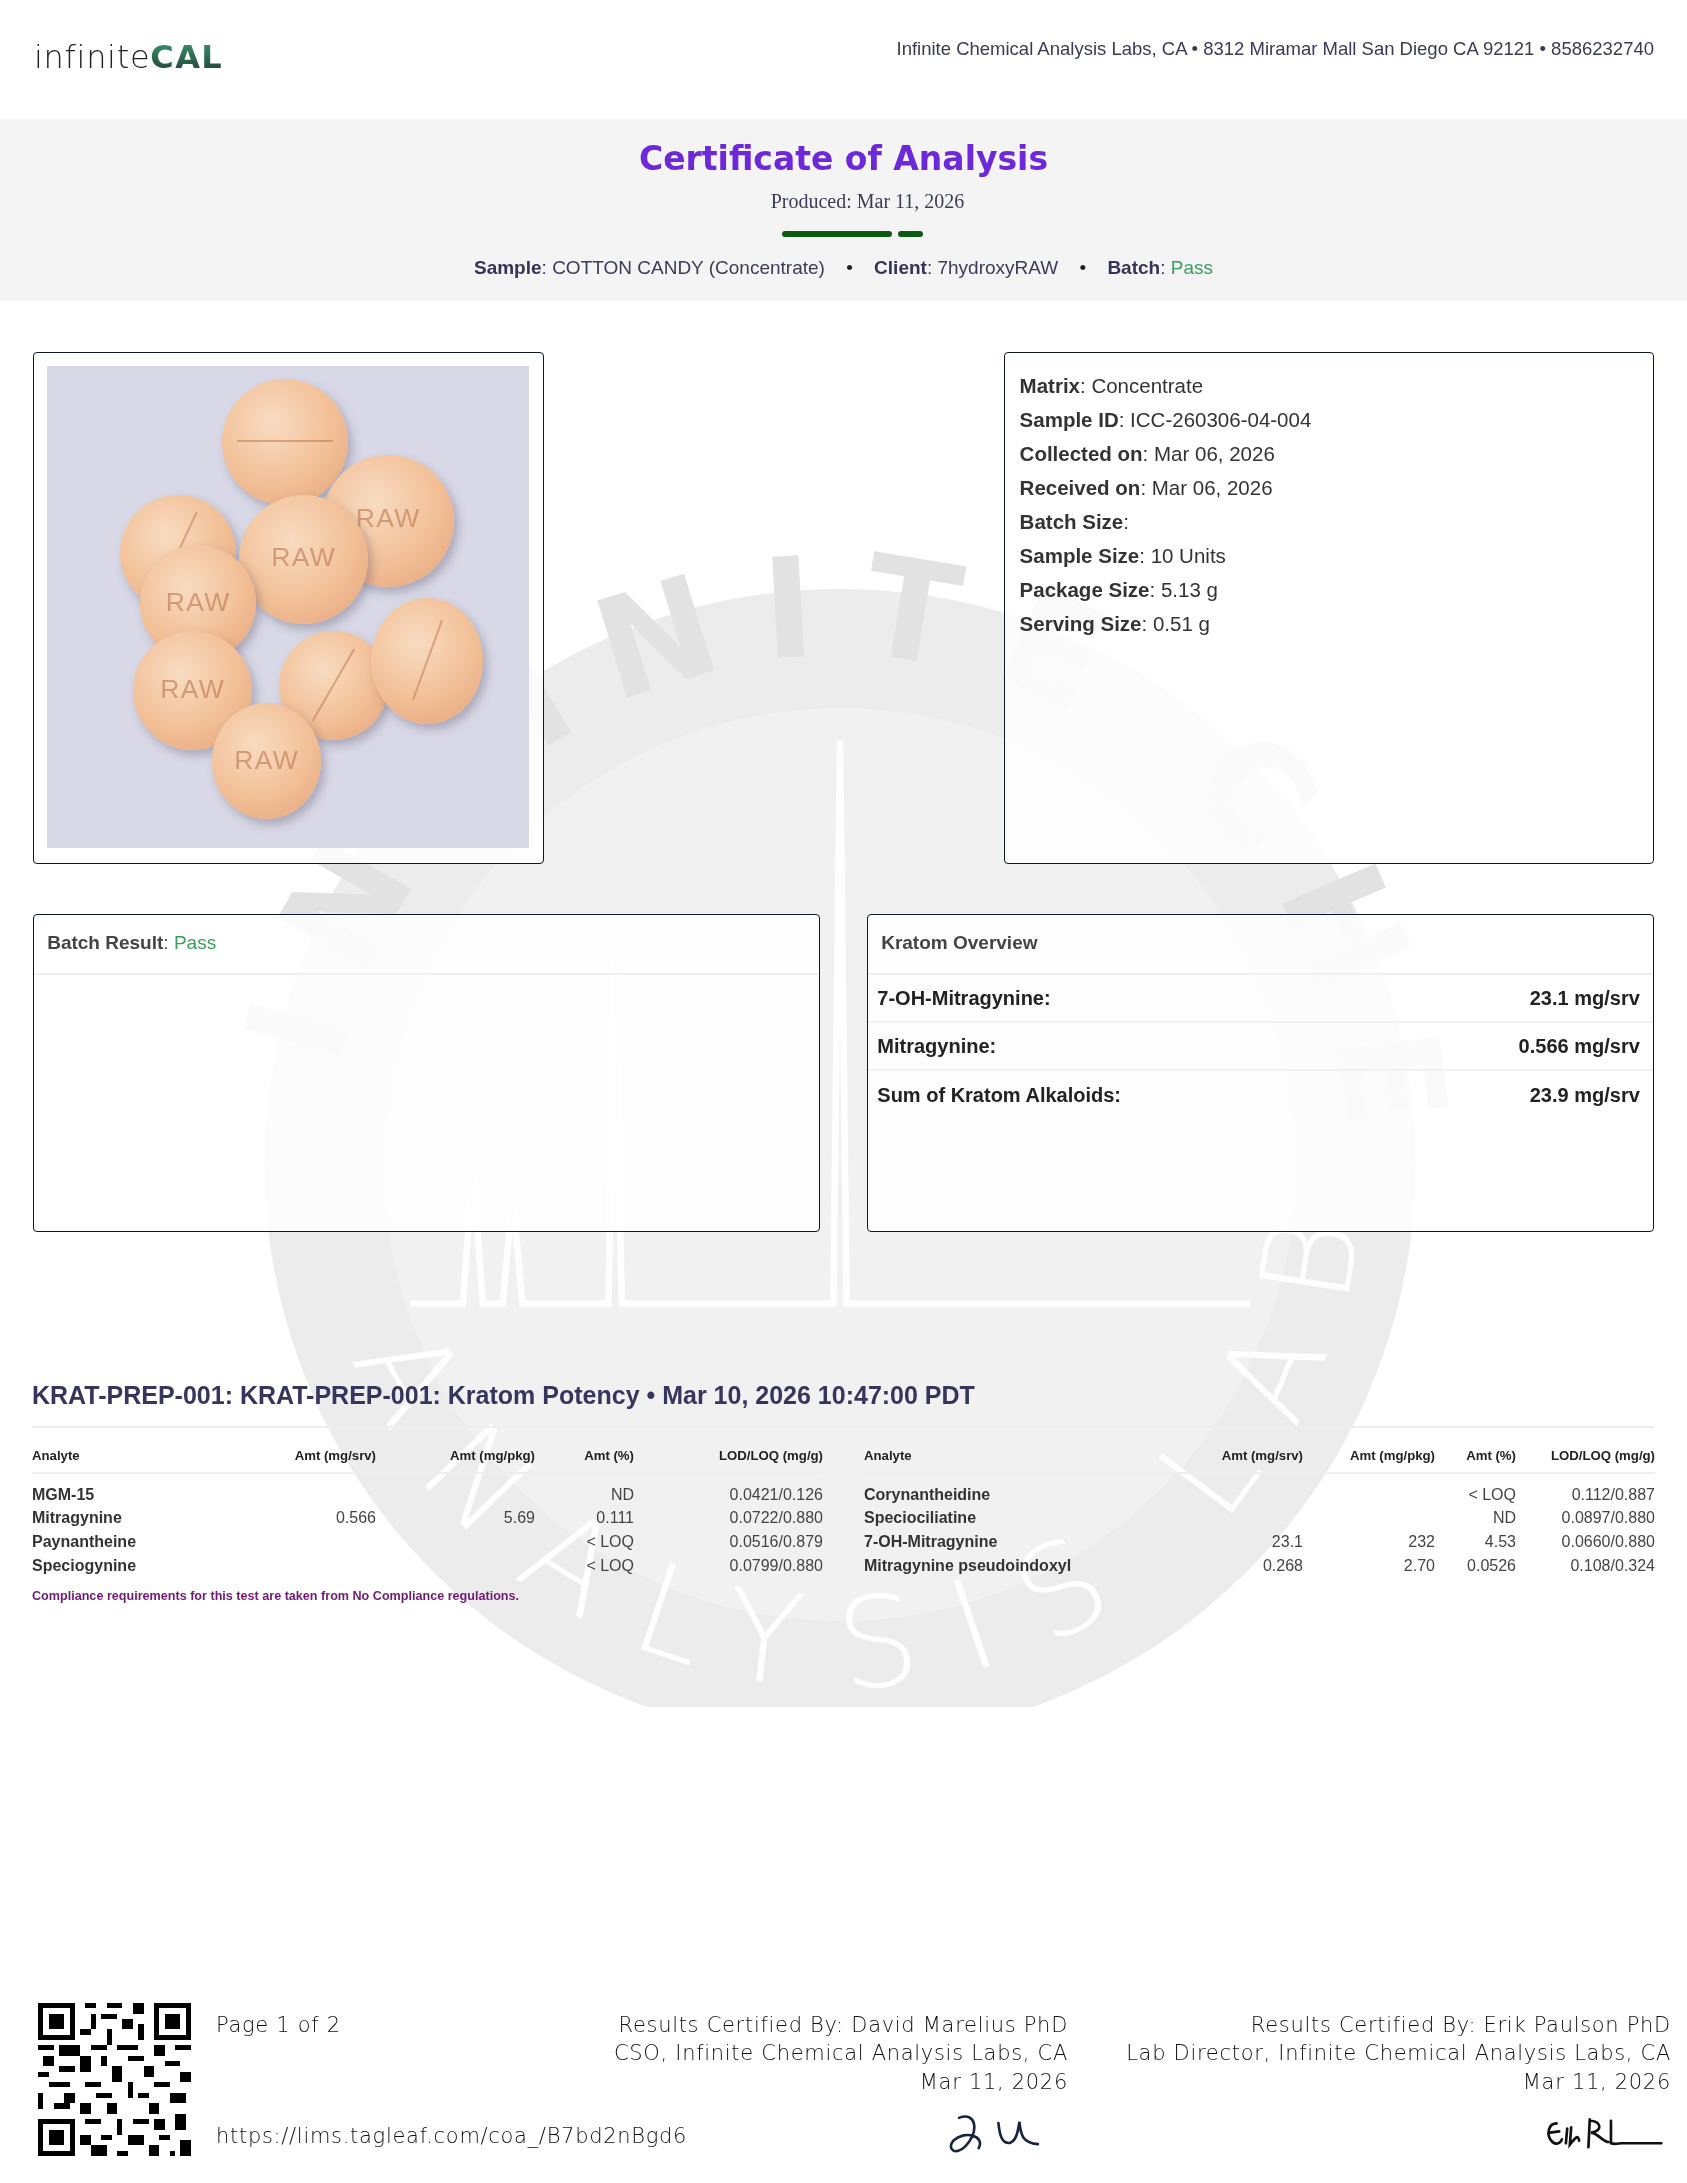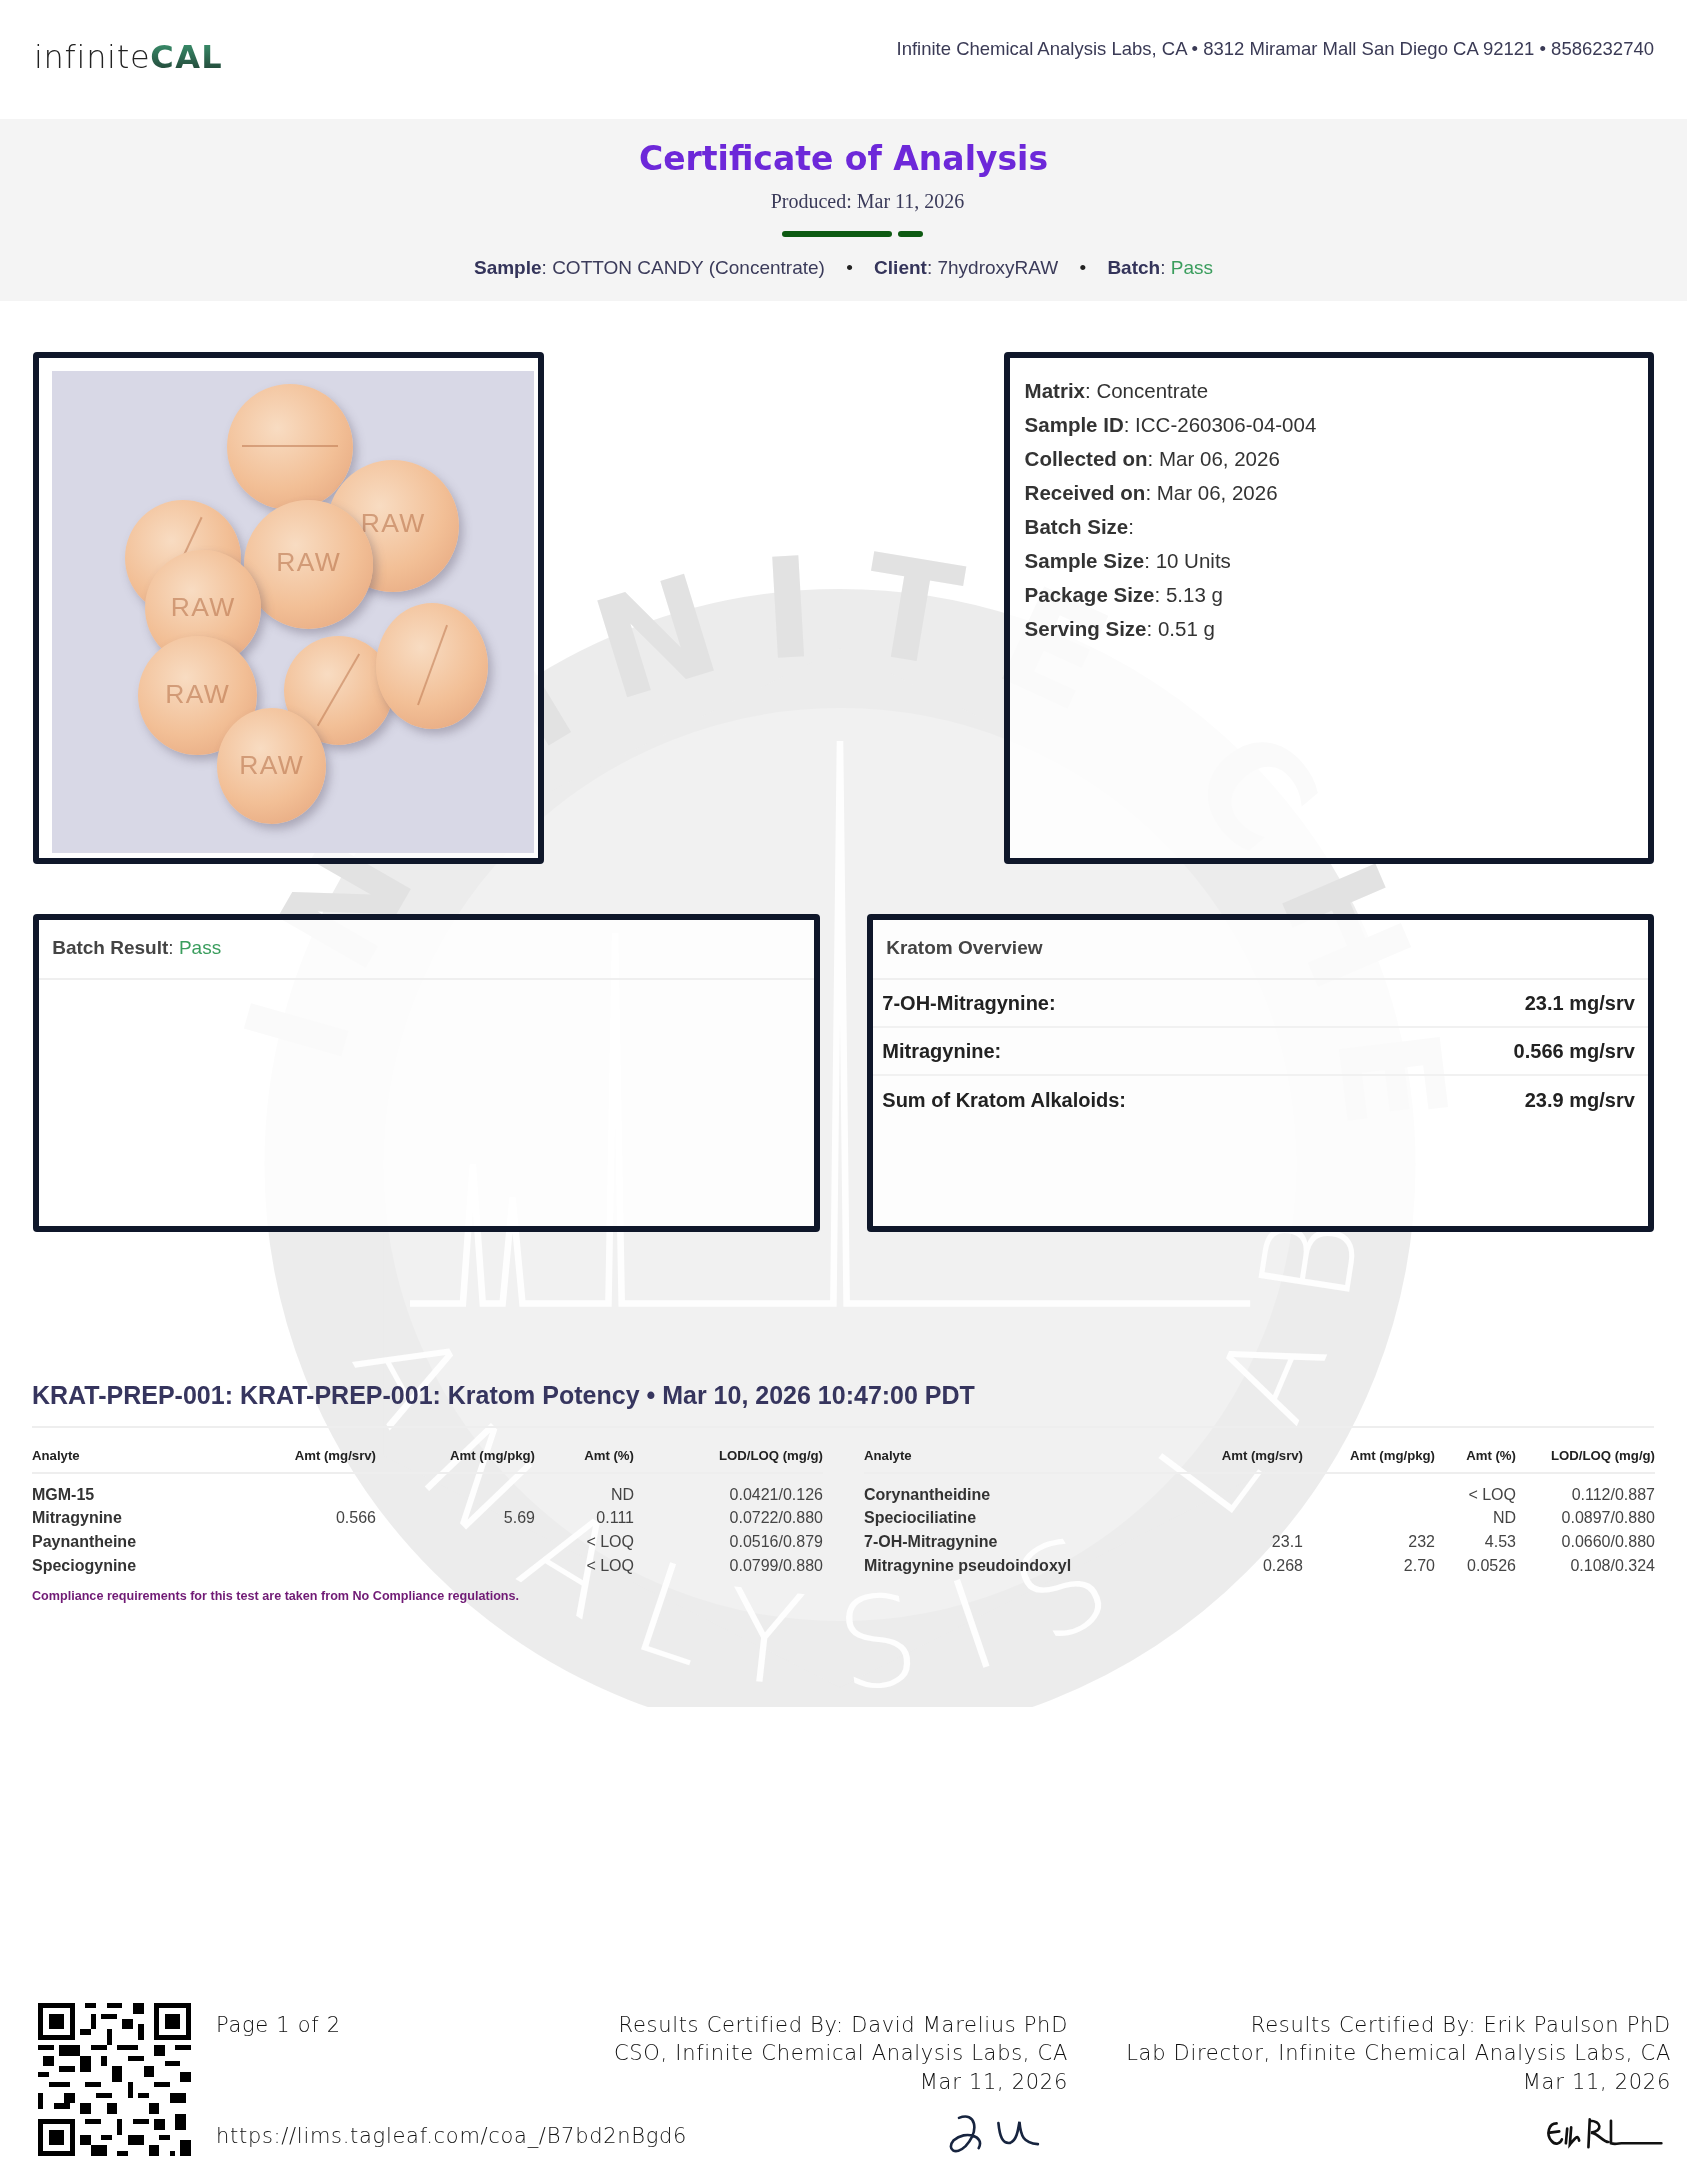--- a/index.html
+++ b/index.html
@@ -22,21 +22,21 @@
   .produced { position: absolute; left: 0; right: 0; top: 71px; font-size: 20px; color: #3b3b5a; font-family: Liberation Serif, serif; margin-left: 48px; }
   .title-rule { position: absolute; top: 112px; height: 6px; border-radius: 3.3px; background: #0d5a12; }
   .title-rule.a { left: 782px; width: 110px; }
   .title-rule.b { left: 898px; width: 25px; }
   .summary-line { position: absolute; left: 0; right: 0; top: 138px; font-size: 19px; color: #3b3b5a; font-family: "Liberation Sans", sans-serif; }
   .summary-line b { color: #34345a; }
   .summary-line .sep { margin: 0 16px; color: #222; }
   .pass { color: #3a9d5d; }
 
   
-  .card { position: absolute; background: rgba(255,255,255,0.82); border: 6px solid #0f172a; border-radius: 4px; }
+  .card { position: absolute; background: rgba(255,255,255,0.82); border: 1px solid #0f172a; border-radius: 4px; }
   .img-card { left: 33px; top: 352px; width: 511px; height: 512px; }
   .sample-photo { position: absolute; left: 13.2px; top: 13.2px; width: 482px; height: 482px; background: #d8d8e6; overflow: hidden; }
   .pill { position: absolute; border-radius: 50%; background: radial-gradient(circle at 40% 35%, #f8dcc2 0%, #f2bf96 55%, #e3a27a 100%); box-shadow: 4px 5.3px 9.3px rgba(90,80,100,0.35); }
   .pill .score { position: absolute; left: 12%; right: 12%; top: 48%; height: 2px; background: rgba(190,120,80,0.55); }
   .pill .emboss { position: absolute; left: 0; right: 0; top: 36%; text-align: center; font-size: 26.5px; color: rgba(180,110,70,0.55); font-family: "Liberation Sans", sans-serif; letter-spacing: 1.3px; }
 
   .info-card { left: 1004px; top: 352px; width: 650px; height: 512px; }
   .info-list { position: absolute; left: 14.6px; top: 16px; font-size: 20.5px; line-height: 34px; color: #333; font-family: "Liberation Sans", sans-serif; }
   .info-list b { color: #333; }
 

